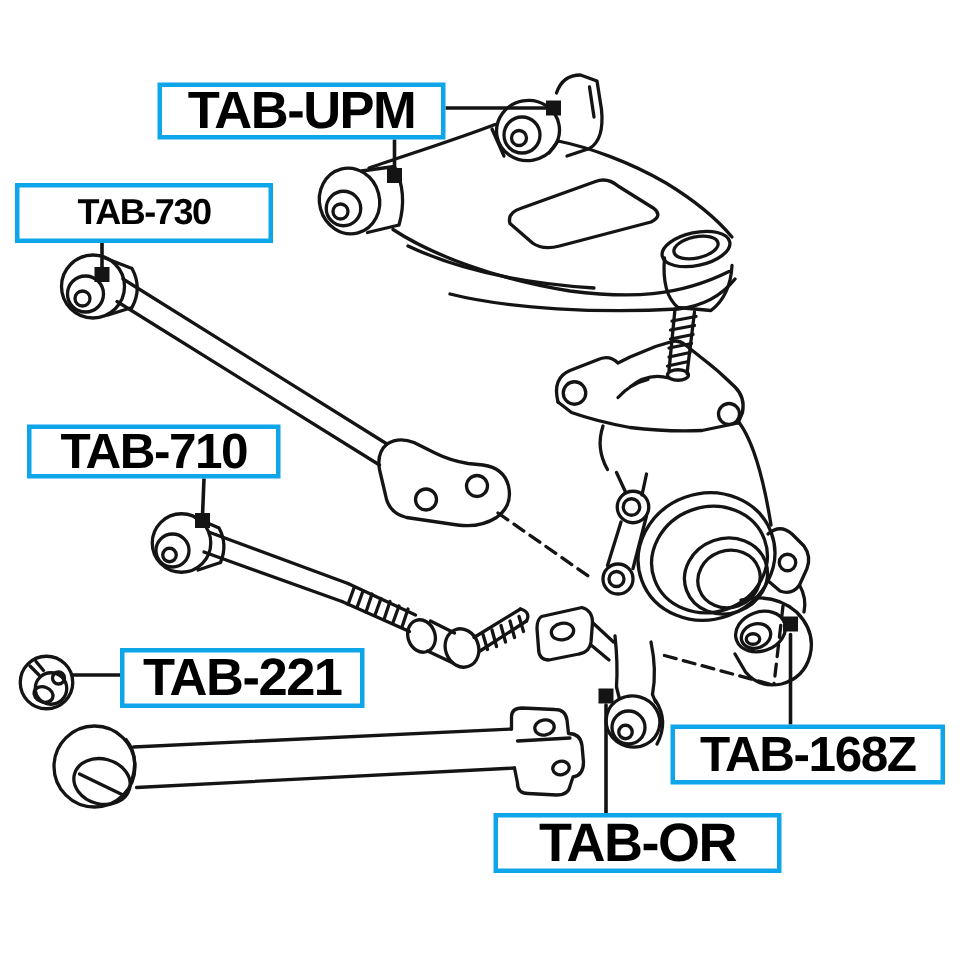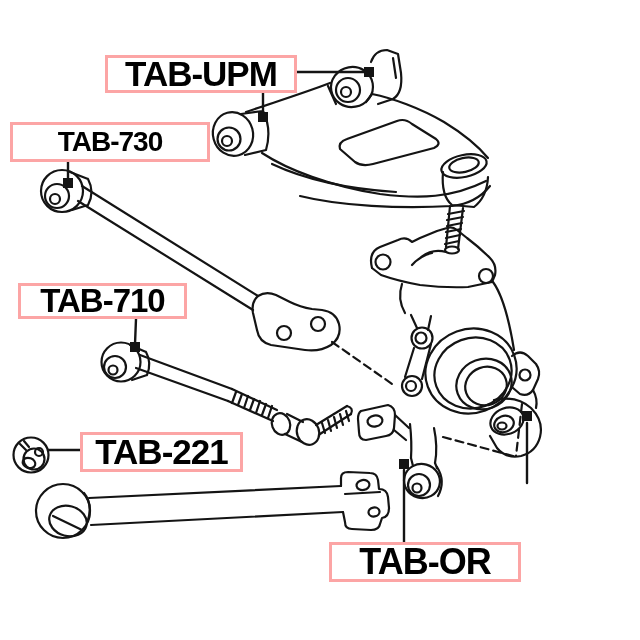--- a/index.html
+++ b/index.html
@@ -1,20 +1,20 @@
 <!DOCTYPE html>
 <html><head>
 <meta charset="utf-8">
 <style>
   html,body{margin:0;padding:0;background:#fff;}
   #stage{position:relative;width:640px;height:640px;background:#fff;overflow:hidden;
          font-family:"Liberation Sans",sans-serif;}
   #art{position:absolute;left:0;top:0;}
   .label-box{position:absolute;display:flex;align-items:center;justify-content:center;
-    box-sizing:border-box;background:#fff;border:3px solid #fca5a5;color:#000;
+    box-sizing:border-box;background:#fff;border:3px solid #0ea5e9;color:#000;
     font-weight:700;letter-spacing:-1px;white-space:nowrap;z-index:5;
     font-family:"Liberation Sans",sans-serif;}
 </style>
 </head>
 <body>
 
 <div id="stage">
 
   <svg id="art" width="640" height="640" viewBox="0 0 640 640" stroke="#141414" fill="none" stroke-width="2.2" stroke-linecap="round" stroke-linejoin="round">
 
@@ -191,21 +191,22 @@
       <rect x="258" y="112" width="10" height="10"></rect>
       <rect x="63" y="178" width="10" height="10"></rect>
       <rect x="130" y="342" width="10" height="10"></rect>
       <rect x="522" y="411" width="10" height="10"></rect>
       <rect x="399" y="459" width="10" height="10"></rect>
     </g>
   </svg>
 
   <div class="label-box" style="left:105px;top:55px;width:192px;height:38px;font-size:35px;">TAB-UPM</div>
 
-  <div class="label-box" style="left:10px;top:122px;width:200px;height:40px;font-size:28px;">TAB-730</div>
+  <div class="label-box" style="left:10px;top:122px;width:172px;height:40px;font-size:24px;">TAB-730</div>
 
   <div class="label-box" style="left:18px;top:283px;width:169px;height:36px;font-size:33px;">TAB-710</div>
 
   <div class="label-box" style="left:80px;top:432px;width:163px;height:40px;font-size:35px;text-align:center;">TAB-221</div>
 
+  <div class="label-box" style="left:447px;top:483px;width:183px;height:40px;font-size:33px;">TAB-168Z</div>
 
   <div class="label-box" style="left:329px;top:542px;width:192px;height:40px;font-size:36px;">TAB-OR</div>
 </div>
 
 </body></html>

